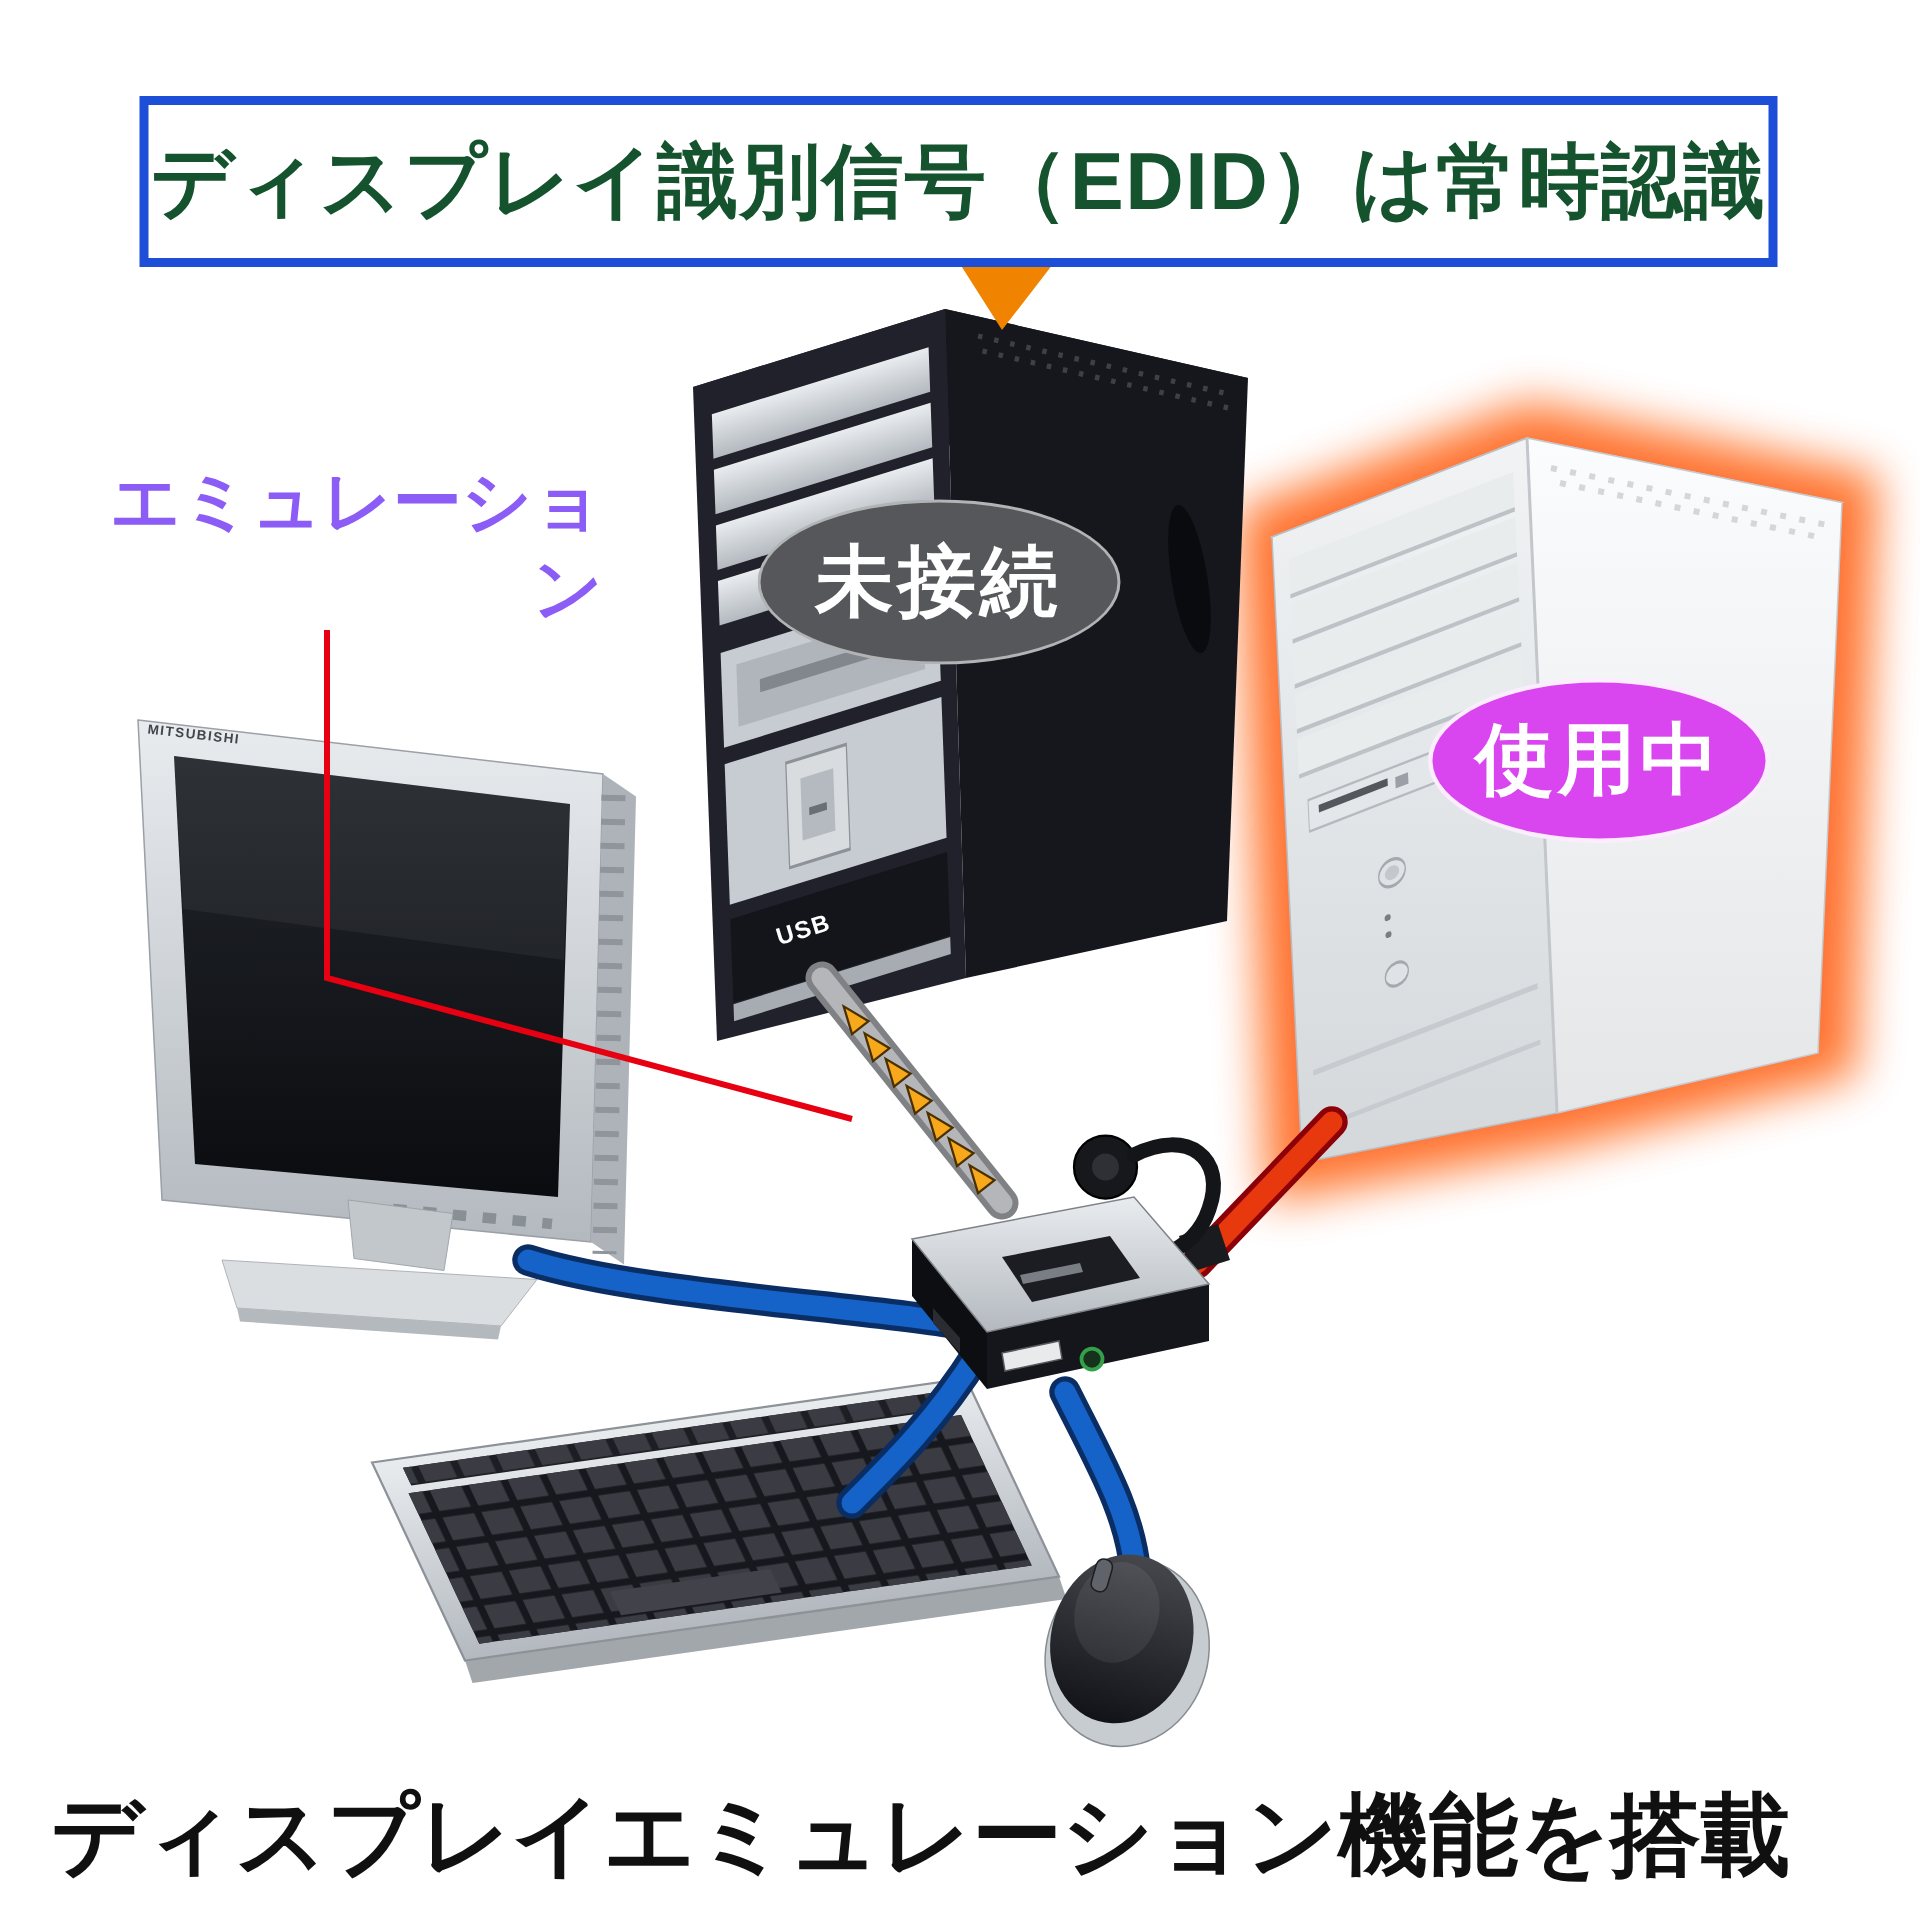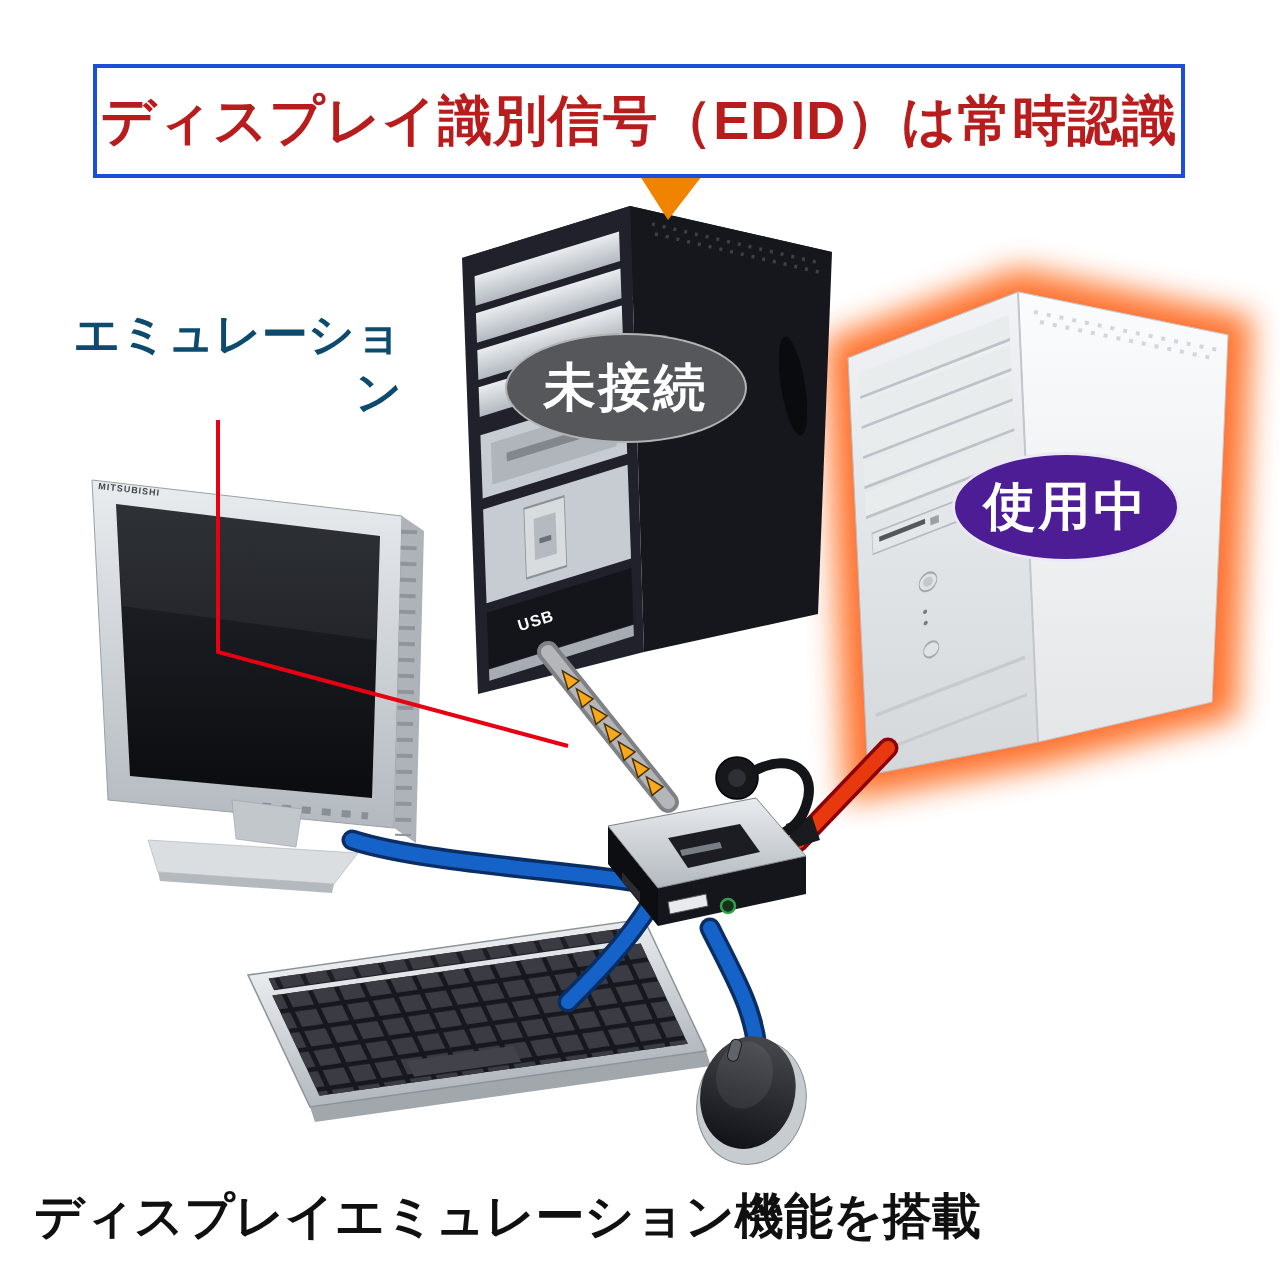--- a/index.html
+++ b/index.html
@@ -1,37 +1,37 @@
 <!DOCTYPE html>
 <html><head>
 <meta charset="utf-8">
 <style>
   html,body{margin:0;padding:0;background:#fff;}
   body{font-family:"Liberation Sans","DejaVu Sans",sans-serif;}
   #stage{position:relative;width:1280px;height:1280px;overflow:hidden;background:#ffffff;}
   .abs{position:absolute;}
   #art{position:absolute;left:0;top:0;z-index:1;}
-  #banner{left:93px;top:64px;width:1092px;height:114px;border:4px solid #1d4ed8;background:#fff;
+  #banner{left:93px;top:64px;width:1092px;height:114px;border:6px solid #1d4ed8;background:#fff;
     display:flex;align-items:center;justify-content:center;font-size:54px;font-weight:bold;
-    color:#b91c1c;white-space:nowrap;box-sizing:border-box;z-index:3;letter-spacing:1px;}
+    color:#14532d;white-space:nowrap;box-sizing:border-box;z-index:3;letter-spacing:1px;}
   #banner-tail{left:640px;top:176px;width:0;height:0;border-left:28px solid transparent;
     border-right:34px solid transparent;border-top:44px solid #f08300;z-index:2;}
   #emulation-label{left:28px;top:306px;width:374px;text-align:right;font-size:46px;font-weight:bold;
-    color:#0c4a6e;line-height:1.25;z-index:3;}
+    color:#8b5cf6;line-height:1.25;z-index:3;}
   .badge{position:absolute;border-radius:50%;display:flex;align-items:center;justify-content:center;
     color:#fff;font-weight:bold;z-index:3;}
   #badge-nc{left:505px;top:333px;width:238px;height:106px;background:#56575a;font-size:52px;
     letter-spacing:3px;border:2px solid rgba(255,255,255,.55);}
-  #badge-iu{left:952px;top:452px;width:222px;height:104px;background:#4c1d95;font-size:52px;
+  #badge-iu{left:952px;top:452px;width:222px;height:104px;background:#d946ef;font-size:52px;
     letter-spacing:3px;border:3px solid rgba(255,255,255,.9);}
   #usb-label{left:500px;top:612px;width:72px;text-align:center;color:#fff;font-size:16px;
     font-weight:bold;transform:rotate(-17deg);z-index:3;letter-spacing:1px;}
   #monitor-brand{left:99px;top:481px;font-size:9px;font-weight:bold;color:#41464b;
     transform:rotate(6.5deg);transform-origin:left top;z-index:3;letter-spacing:1px;}
-  #caption{left:34px;top:1184px;font-size:49px;font-weight:bold;color:#101010;z-index:3;white-space:nowrap;}
+  #caption{left:34px;top:1184px;font-size:60px;font-weight:bold;color:#101010;z-index:3;white-space:nowrap;}
 </style>
 </head>
 <body>
 
 <div id="stage">
 
   <svg id="art" width="1280" height="1280" viewBox="0 0 1280 1280">
     <defs>
       <linearGradient id="gSilverV" x1="0" y1="0" x2="0" y2="1">
         <stop offset="0" stop-color="#e9ecef"></stop>

